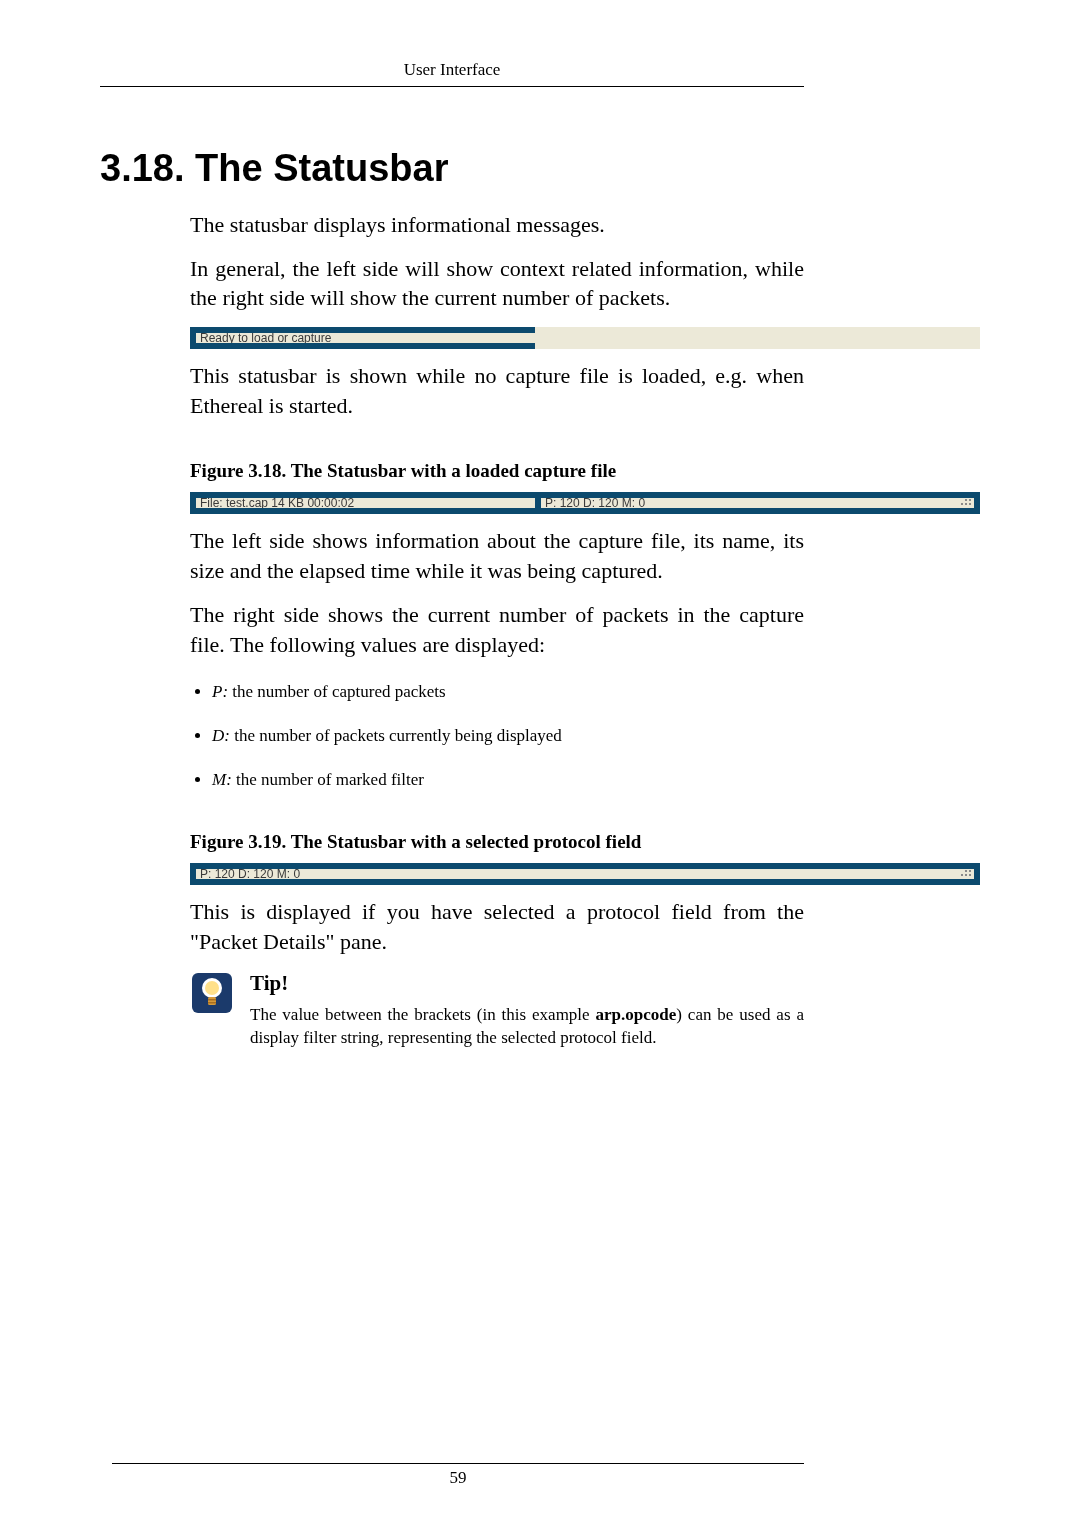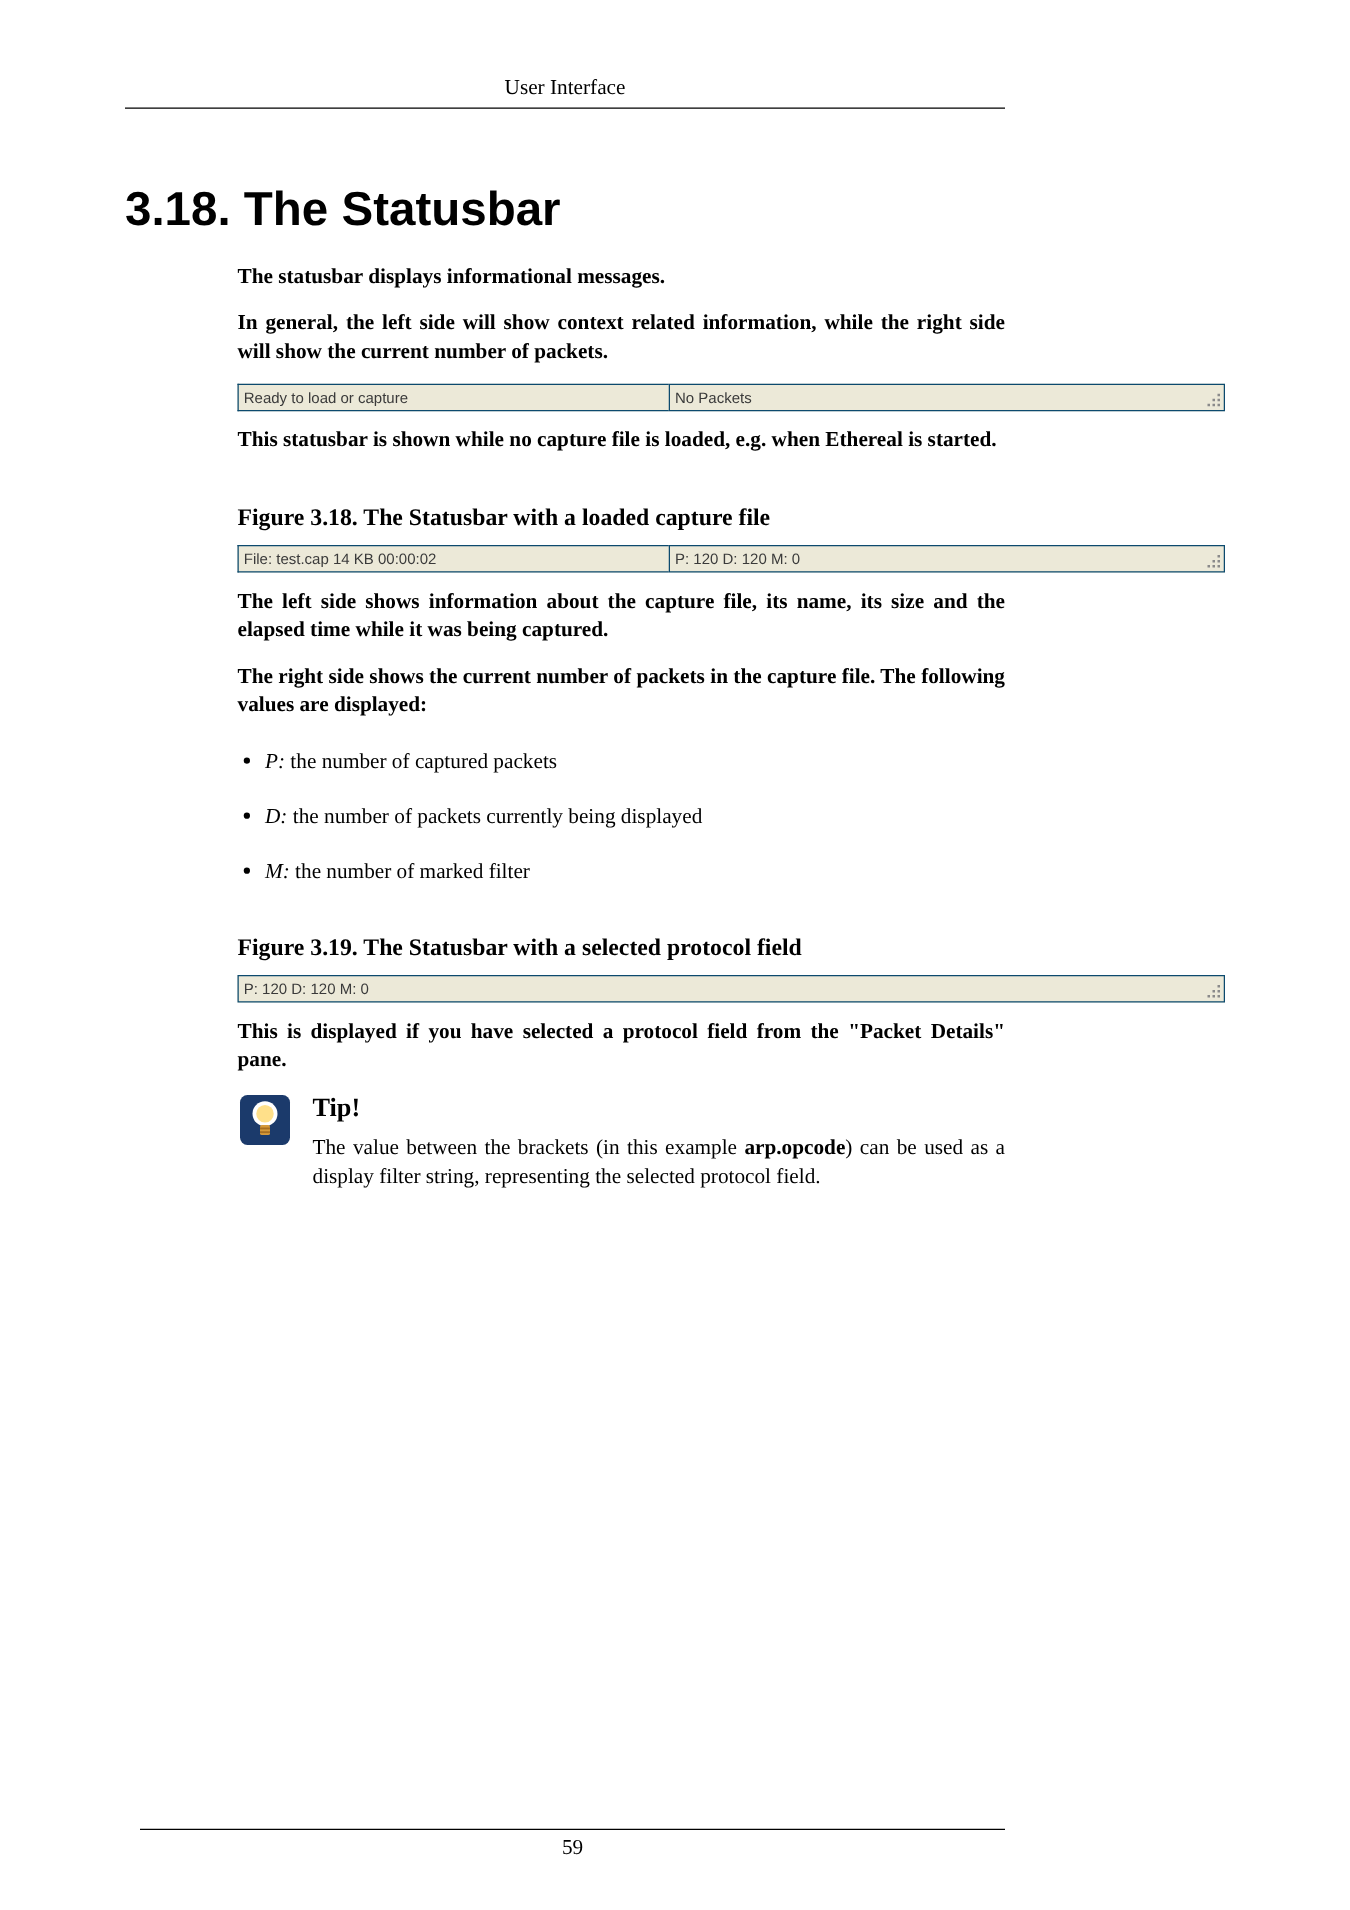--- a/index.html
+++ b/index.html
@@ -30,44 +30,43 @@
     font-family: Arial, Helvetica, sans-serif;
     font-weight: bold;
     font-size: 38px;
     margin: 60px 0 20px 0;
   }
   .body-indent {
     margin-left: 90px;
     margin-right: 0;
   }
   p.body {
-    font-size: 17px;
+    font-size: 22px;
     line-height: 1.35;
     margin: 12px 0 14px 0;
     text-align: justify;
-    font-weight: bold;
   }
   h3.fig-caption {
     font-size: 19px;
     font-weight: bold;
     margin: 40px 0 10px 0;
   }
   
   .statusbar {
     display: flex;
     width: 790px;
     height: 22px;
     font-family: Tahoma, Arial, sans-serif;
     font-size: 12px;
     background: #ece9d8;
     color: #3a3a3a;
     box-sizing: border-box;
   }
   .statusbar .panel {
-    border: 1px solid #0c4a6e;
+    border: 6px solid #0c4a6e;
     box-sizing: border-box;
     display: flex;
     align-items: center;
     padding: 0 4px;
     overflow: hidden;
     white-space: nowrap;
   }
   .statusbar .panel.left {
     flex: 0 0 345px;
     border-right: none;
@@ -142,35 +141,20 @@
   <h1 class="section-title">3.18. The Statusbar</h1>
 
   <div class="body-indent">
 
     <p class="body">The statusbar displays informational messages.</p>
     <p class="body">In general, the left side will show context related information, while the right side will show the current number of packets.</p>
 
     <div class="statusbar">
       <div class="panel left">
         <span>Ready to load or capture</span>
-      </div>
-      <div class="panel right">
-        <span>No Packets</span>
-        <span class="grip">
-          <svg width="14" height="14">
-              <g fill="#8a8a8a">
-                <rect x="10" y="2" width="2" height="2"></rect>
-                <rect x="10" y="6" width="2" height="2"></rect>
-                <rect x="6" y="6" width="2" height="2"></rect>
-                <rect x="10" y="10" width="2" height="2"></rect>
-                <rect x="6" y="10" width="2" height="2"></rect>
-                <rect x="2" y="10" width="2" height="2"></rect>
-              </g>
-            </svg>
-        </span>
       </div>
     </div>
     <p class="body">This statusbar is shown while no capture file is loaded, e.g. when Ethereal is started.</p>
 
     <h3 class="fig-caption">Figure 3.18. The Statusbar with a loaded capture file</h3>
     <div class="statusbar">
       <div class="panel left">
         <span>File: test.cap 14 KB 00:00:02</span>
       </div>
       <div class="panel right">

